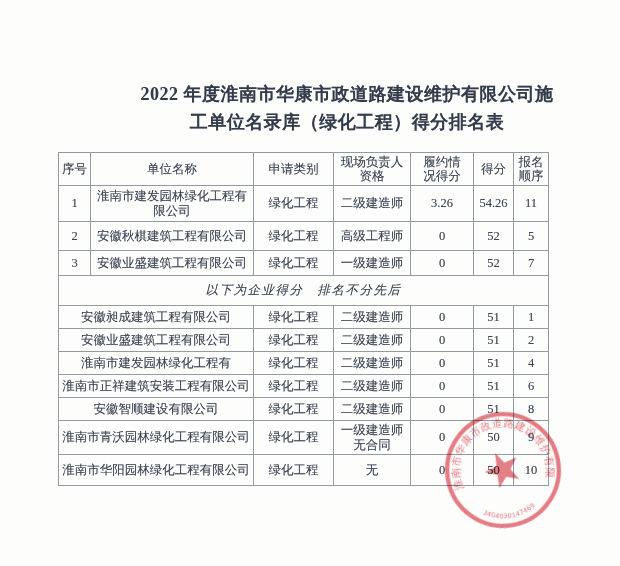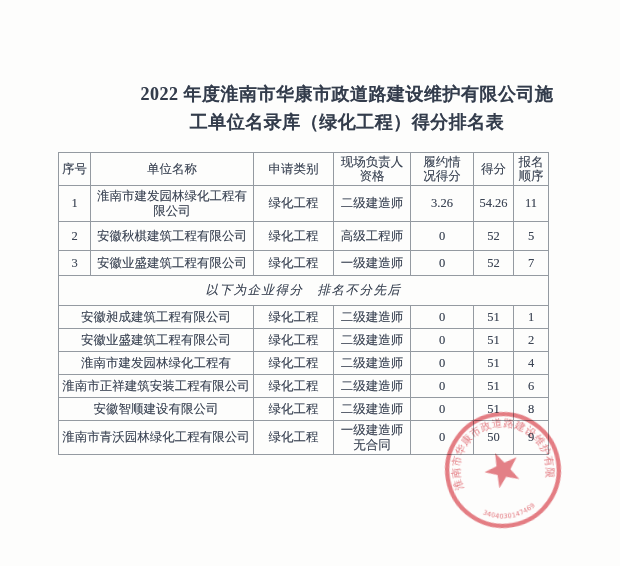--- a/index.html
+++ b/index.html
@@ -184,20 +184,28 @@
         </tr>
         <tr class="h34">
           <td colspan="2">淮南市青沃园林绿化工程有限公司</td>
           <td>绿化工程</td>
           <td>一级建造师
 无合同</td>
           <td>0</td>
           <td>50</td>
           <td>9</td>
         </tr>
+        <tr class="h31">
+          <td colspan="2">淮南市华阳园林绿化工程有限公司</td>
+          <td>绿化工程</td>
+          <td>无</td>
+          <td>0</td>
+          <td>50</td>
+          <td>10</td>
+        </tr>
       </tbody>
     </table>
   </div>
 
   <svg class="seal" viewBox="0 0 200 200" xmlns="http://www.w3.org/2000/svg">
     <defs>
       <path id="seal-top-arc" d="M 32.4 118.1 A 70 70 0 1 1 167.6 118.1" fill="none"></path>
       <path id="seal-bottom-arc" d="M 55.2 163.9 A 78 78 0 0 0 144.8 163.9" fill="none"></path>
     </defs>
     <circle cx="100" cy="100" r="90" fill="none" stroke="#df5f68" stroke-width="7" opacity="0.92"></circle>

